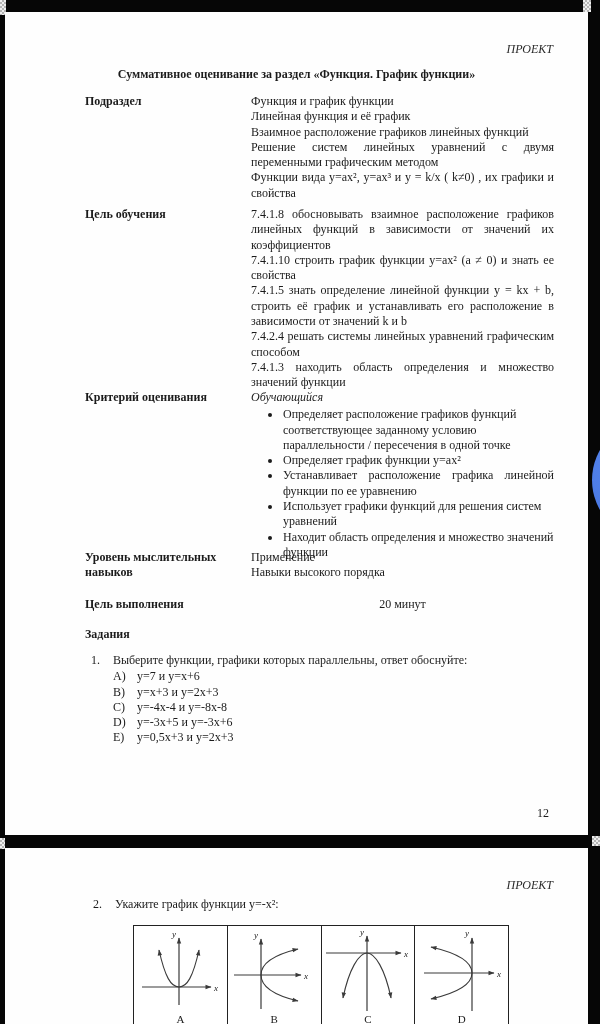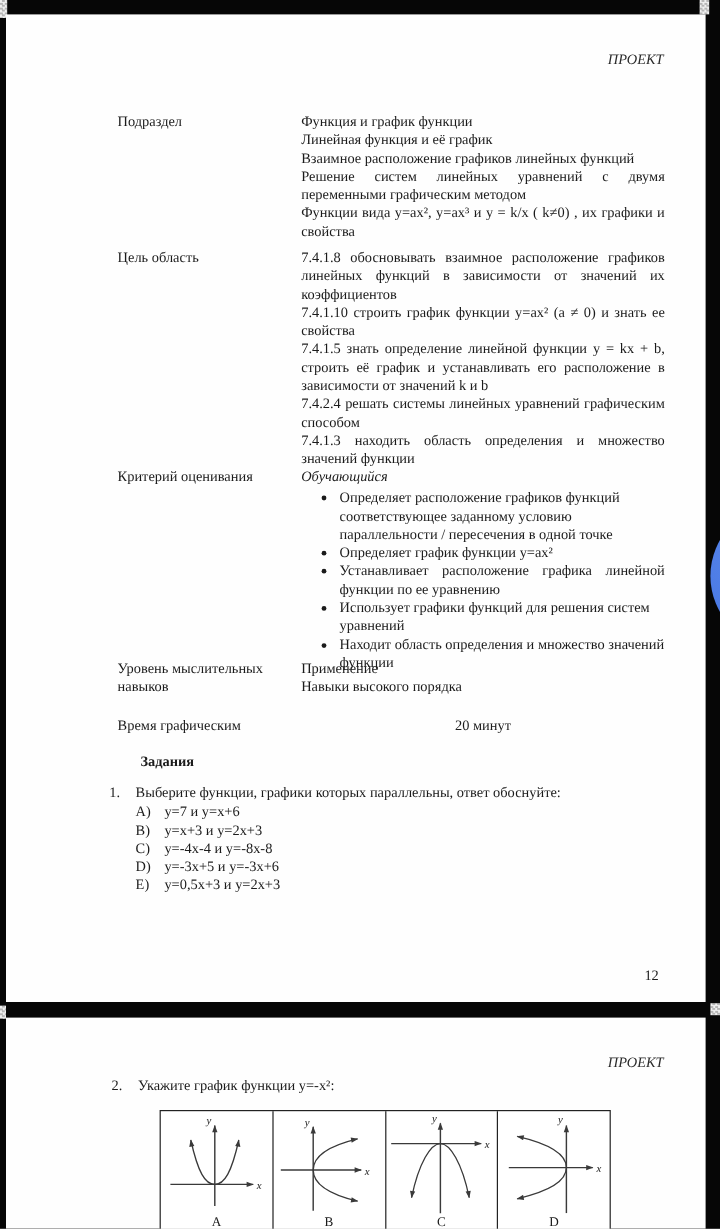--- a/index.html
+++ b/index.html
@@ -11,32 +11,32 @@
     position:absolute;left:5px;width:583px;background:#fefefe;color:#1b1b1b;
     font-size:12px;line-height:15.3px;
   }
   #page1{top:12px;height:823px;}
   #page2{top:848px;height:176px;}
   .watermark{position:absolute;font-style:italic;font-size:12px;color:#2a2a2a;}
   #p1-watermark{top:30px;right:35px;}
   #p2-watermark{top:30px;right:35px;}
   .doc-title{position:absolute;top:55px;left:0;width:100%;text-align:center;font-weight:bold;}
   .row{position:absolute;left:80px;width:469px;display:grid;grid-template-columns:166px 303px;}
-  .row-label{font-weight:normal;padding-right:8px;margin-left:13px;}
+  .row-label{font-weight:bold;padding-right:8px;}
   .row-content{text-align:justify;}
   #row-podrazdel{top:82px;}
   #row-tsel{top:195px;}
   #row-kriteriy{top:378px;}
   #row-uroven{top:538px;}
   #row-vremya{top:585px;}
   .intro-italic{font-style:italic;text-align:left;}
   ul.crit{margin:2px 0 0;padding-left:31px;}
   ul.crit li{text-align:left;padding-left:1px;}
   ul.crit li.just{text-align:justify;}
-  #zadaniya{position:absolute;top:615px;left:80px;font-weight:bold;margin-left:32px;}
+  #zadaniya{position:absolute;top:615px;left:80px;font-weight:bold;}
   #task1{position:absolute;top:641px;left:86px;width:468px;}
   .task-line{display:flex;}
   .task-num{width:22px;flex:0 0 22px;}
   .opts{margin-left:22px;margin-top:1px;}
   .opt-line{display:flex;}
   .opt-letter{width:24px;flex:0 0 24px;}
   #p1-pagenum{position:absolute;top:774px;right:39px;margin-top:20px;}
   #task2{position:absolute;top:49px;left:88px;width:470px;}
   #graphs{
     position:absolute;top:77px;left:128px;width:376px;height:120px;
@@ -65,34 +65,35 @@
 
 <div id="screen">
 
   <div class="checker" id="checker-tl"></div>
   <div class="checker" id="checker-tr"></div>
   <div class="checker" id="checker-ml"></div>
   <div class="checker" id="checker-mr"></div>
 
   <div class="page" id="page1">
     <div class="watermark" id="p1-watermark">ПРОЕКТ</div>
+    <div class="doc-title">Суммативное оценивание за раздел «Функция. График функции»</div>
 
     <div class="row" id="row-podrazdel">
       <div class="row-label">Подраздел</div>
       <div class="row-content" id="podrazdel-items">
           <div>Функция и график функции</div>
           <div>Линейная функция и её график</div>
           <div>Взаимное расположение графиков линейных функций</div>
           <div>Решение систем линейных уравнений с двумя переменными графическим методом</div>
           <div>Функции вида y=ax², y=ax³ и y = k/x ( k≠0) , их графики и свойства</div>
         </div>
     </div>
 
     <div class="row" id="row-tsel">
-      <div class="row-label">Цель область</div>
+      <div class="row-label">Цель обучения</div>
       <div class="row-content" id="tsel-items">
           <div>7.4.1.8 обосновывать взаимное расположение графиков линейных функций в зависимости от значений их коэффициентов</div>
           <div>7.4.1.10 строить график функции y=ax² (a ≠ 0) и знать ее свойства</div>
           <div>7.4.1.5 знать определение линейной функции  y = kx + b, строить её график и устанавливать его расположение в зависимости от значений k и b</div>
           <div>7.4.2.4 решать системы линейных уравнений графическим способом</div>
           <div>7.4.1.3 находить область определения и множество значений функции</div>
         </div>
     </div>
 
     <div class="row" id="row-kriteriy">
@@ -111,21 +112,21 @@
 
     <div class="row" id="row-uroven">
       <div class="row-label">Уровень мыслительных навыков</div>
       <div class="row-content" id="uroven-items" style="text-align:left;">
           <div>Применение</div>
           <div>Навыки высокого порядка</div>
         </div>
     </div>
 
     <div class="row" id="row-vremya">
-      <div class="row-label">Время графическим</div>
+      <div class="row-label">Цель выполнения</div>
       <div class="row-content" style="text-align:center;">20 минут</div>
     </div>
 
     <div id="zadaniya">Задания</div>
 
     <div id="task1">
       <div class="task-line">
         <span class="task-num">1.</span>
         <span>Выберите функции, графики которых параллельны, ответ обоснуйте:</span>
       </div>

